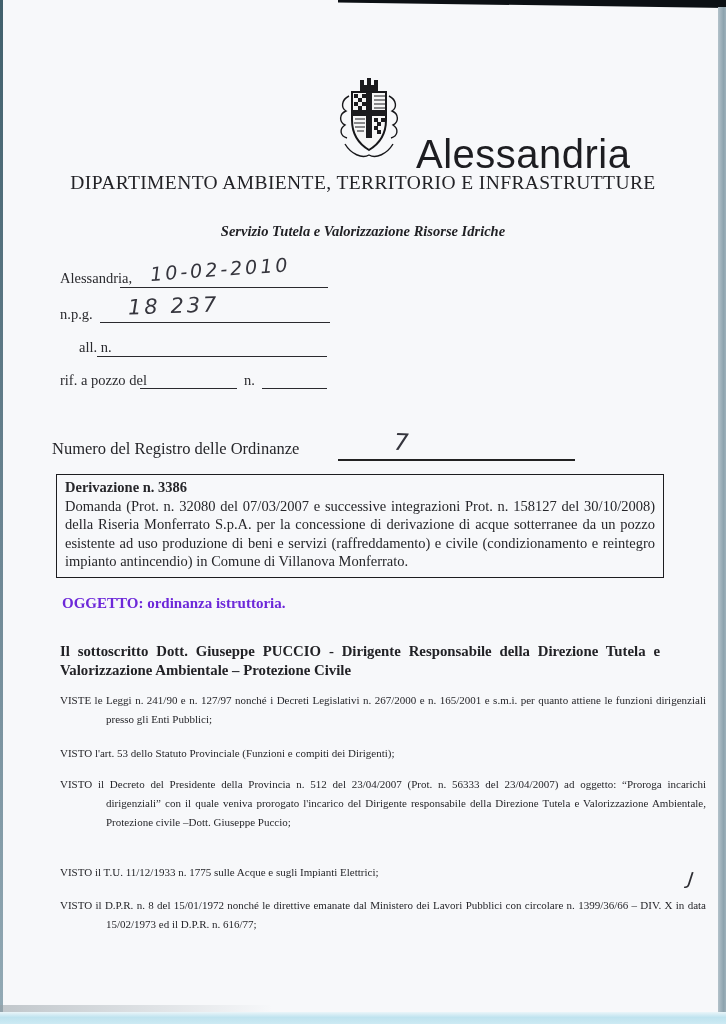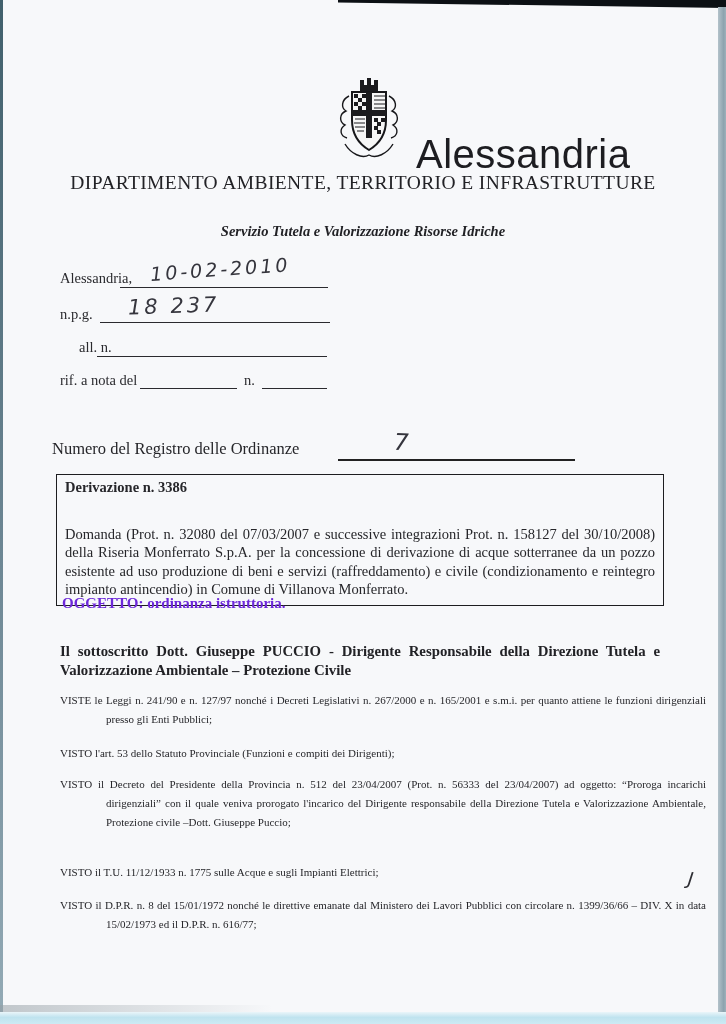--- a/index.html
+++ b/index.html
@@ -51,21 +51,21 @@
   
   .registro-label { position:absolute; left:52px; top:439px; font-size:16.5px; color:#26262a; }
   .registro-line  { position:absolute; left:338px; top:459px; width:237px; border-bottom:2px solid #222; }
   
   .deriv-box {
     position:absolute; left:56px; top:474px; width:590px;
     border:1.6px solid #1d1d20; padding:3px 8px 6px 8px;
     font-size:14.5px; line-height:18.6px; color:#26262a;
   }
   .deriv-title { font-weight:bold; }
-  .deriv-body  { text-align:justify;margin-top:28px; }
+  .deriv-body  { text-align:justify; }
   
   .oggetto { position:absolute; left:62px; top:595px; font-size:15px; font-weight:bold; color:#6d28d9; }
   .sottoscritto {
     position:absolute; left:60px; top:642px; width:600px;
     font-size:14.8px; font-weight:bold; line-height:19px; text-align:justify; color:#222226;
   }
   .para {
     position:absolute; left:60px; width:600px;
     font-size:11px; line-height:19px; text-align:justify;
     padding-left:46px; text-indent:-46px; color:#26262a;
@@ -122,21 +122,21 @@
   <div class="fline" style="left:120px; top:287px; width:208px;"></div>
   <div class="hand hand-date">10-02-2010</div>
 
   <div class="flabel" style="left:60px; top:306px;">n.p.g.</div>
   <div class="fline" style="left:100px; top:322px; width:230px;"></div>
   <div class="hand hand-npg">18 237</div>
 
   <div class="flabel" style="left:60px; top:339px;margin-left:19px;">all. n.</div>
   <div class="fline" style="left:97px; top:356px; width:230px;"></div>
 
-  <div class="flabel" style="left:60px; top:372px;">rif. a nota del</div>
+  <div class="flabel" style="left:60px; top:372px;">rif. a pozzo del</div>
   <div class="fline" style="left:140px; top:388px; width:97px;"></div>
   <div class="flabel" style="left:244px; top:372px;">n.</div>
   <div class="fline" style="left:262px; top:388px; width:65px;"></div>
 
   <div class="registro-label">Numero del Registro delle Ordinanze</div>
   <div class="registro-line"></div>
   <div class="hand hand-reg">7</div>
 
   <div class="deriv-box">
     <div class="deriv-title">Derivazione n. 3386</div>

